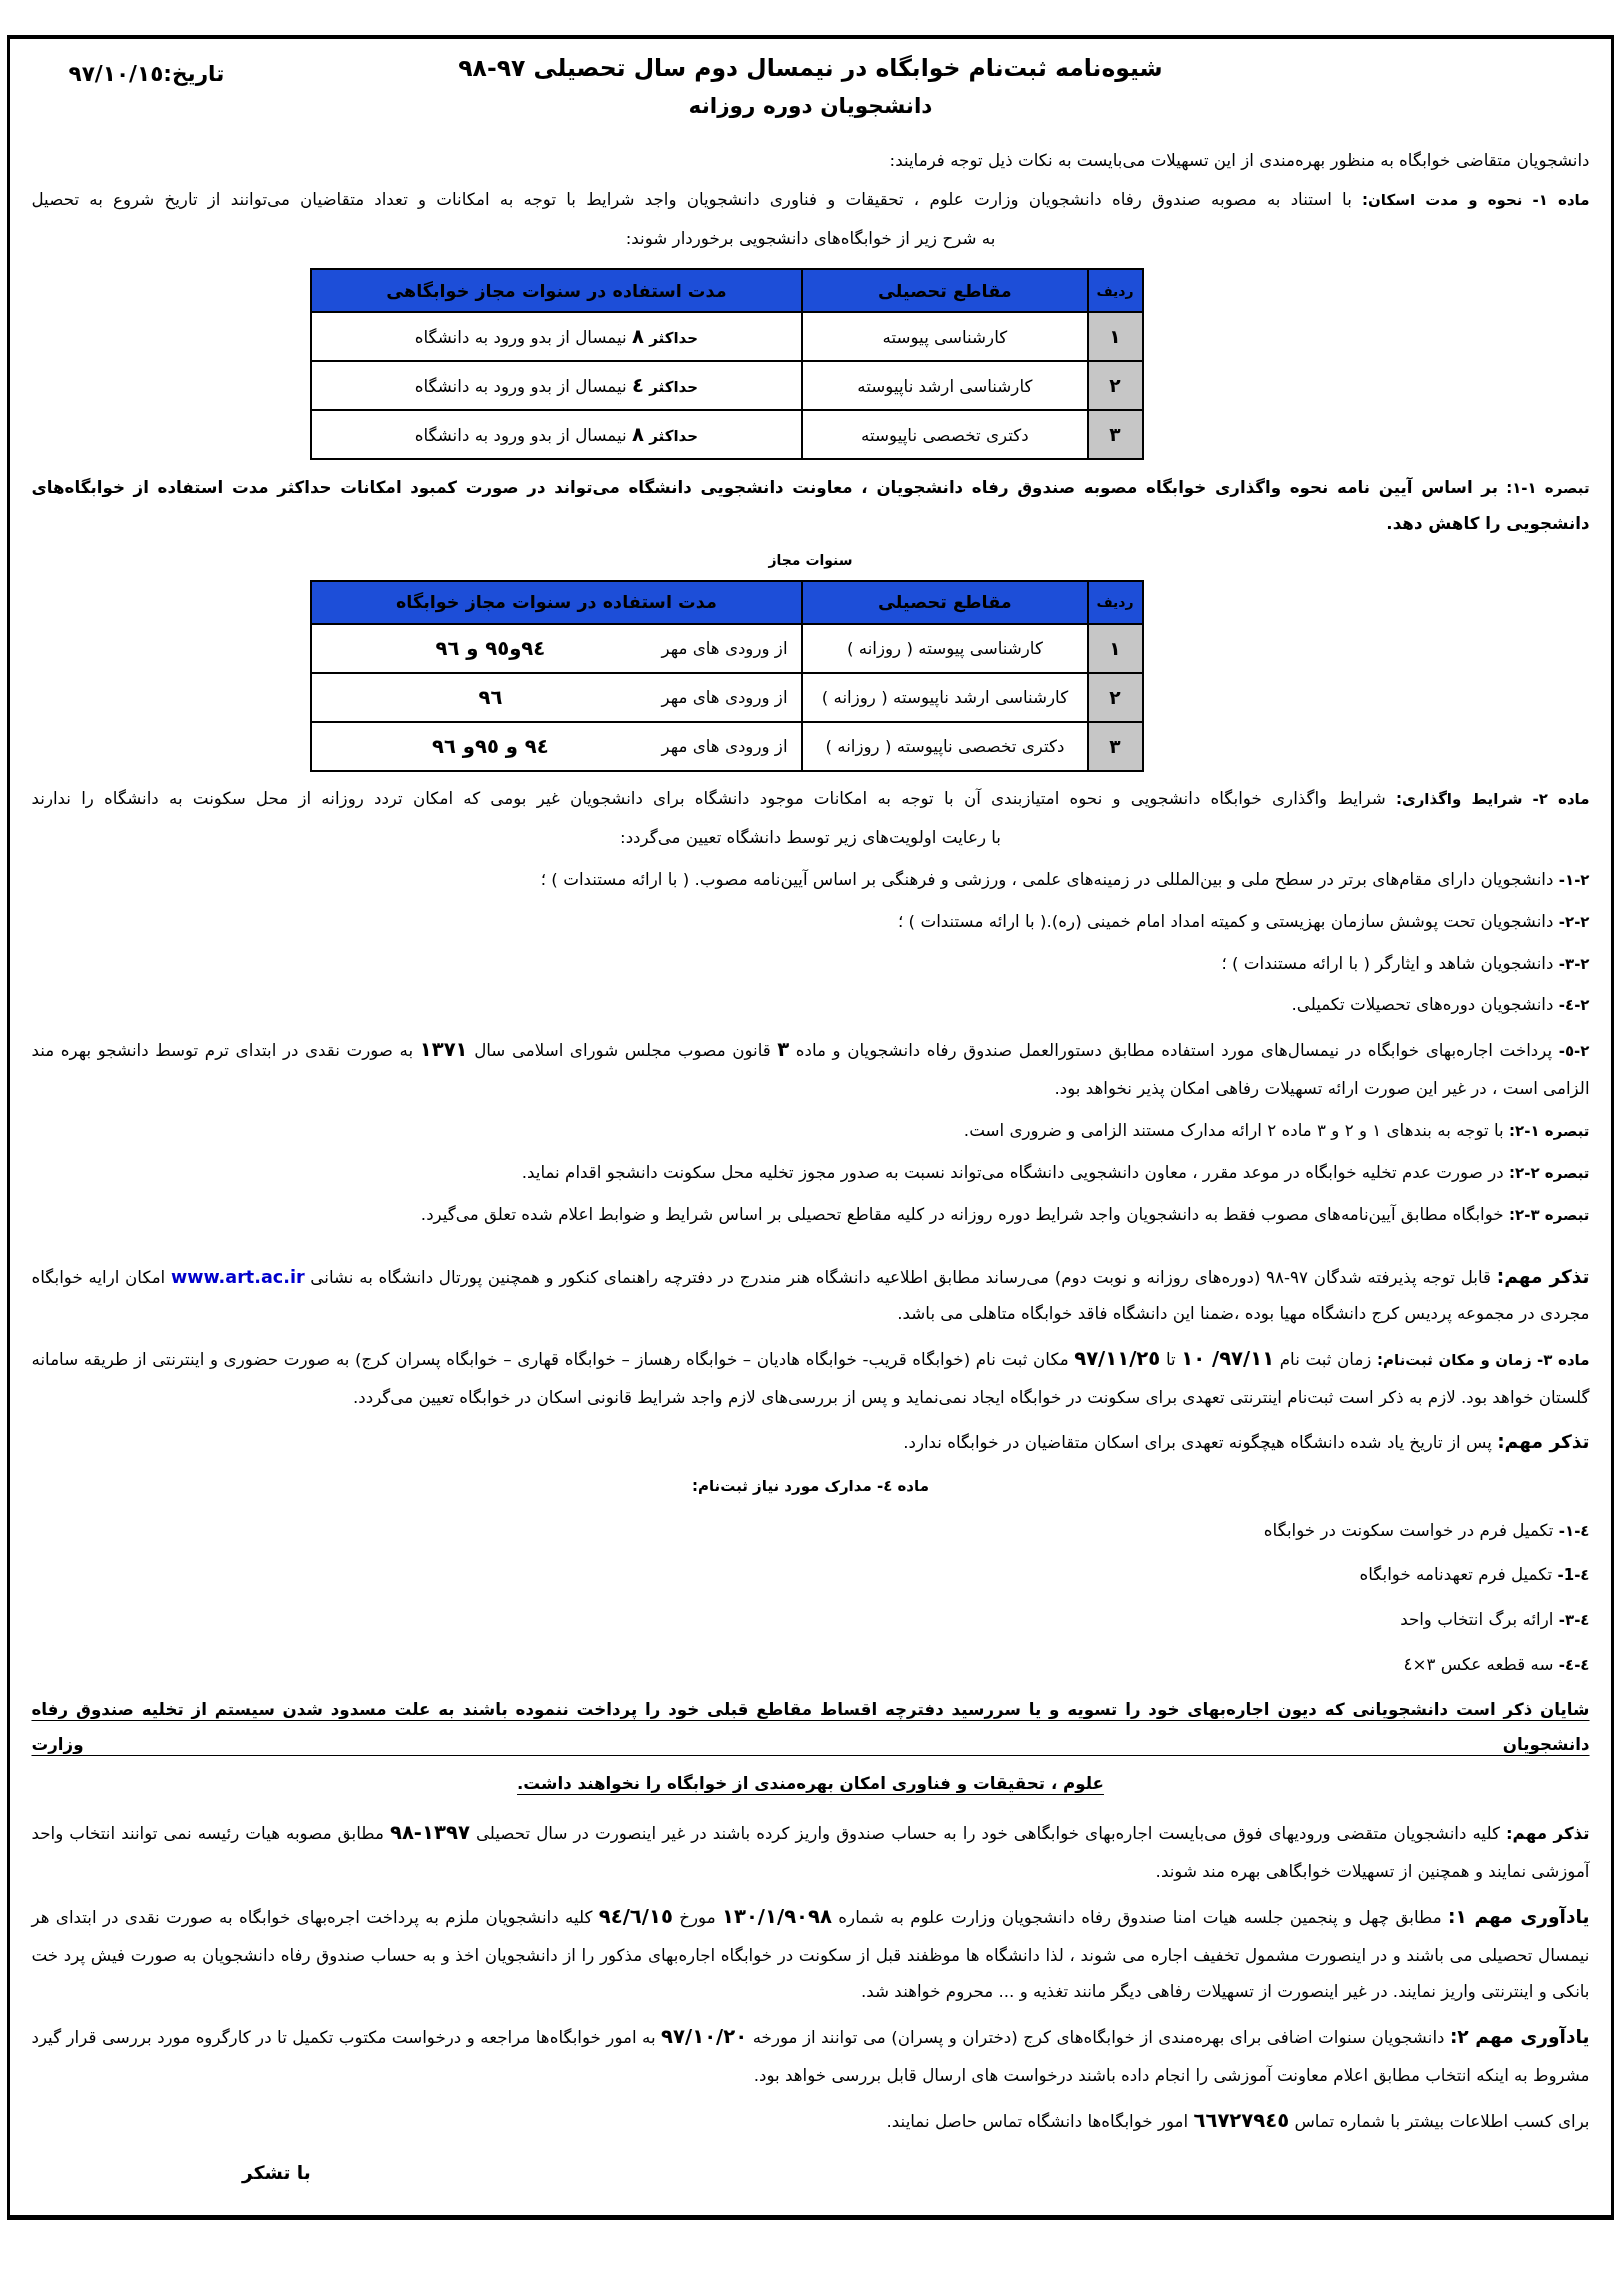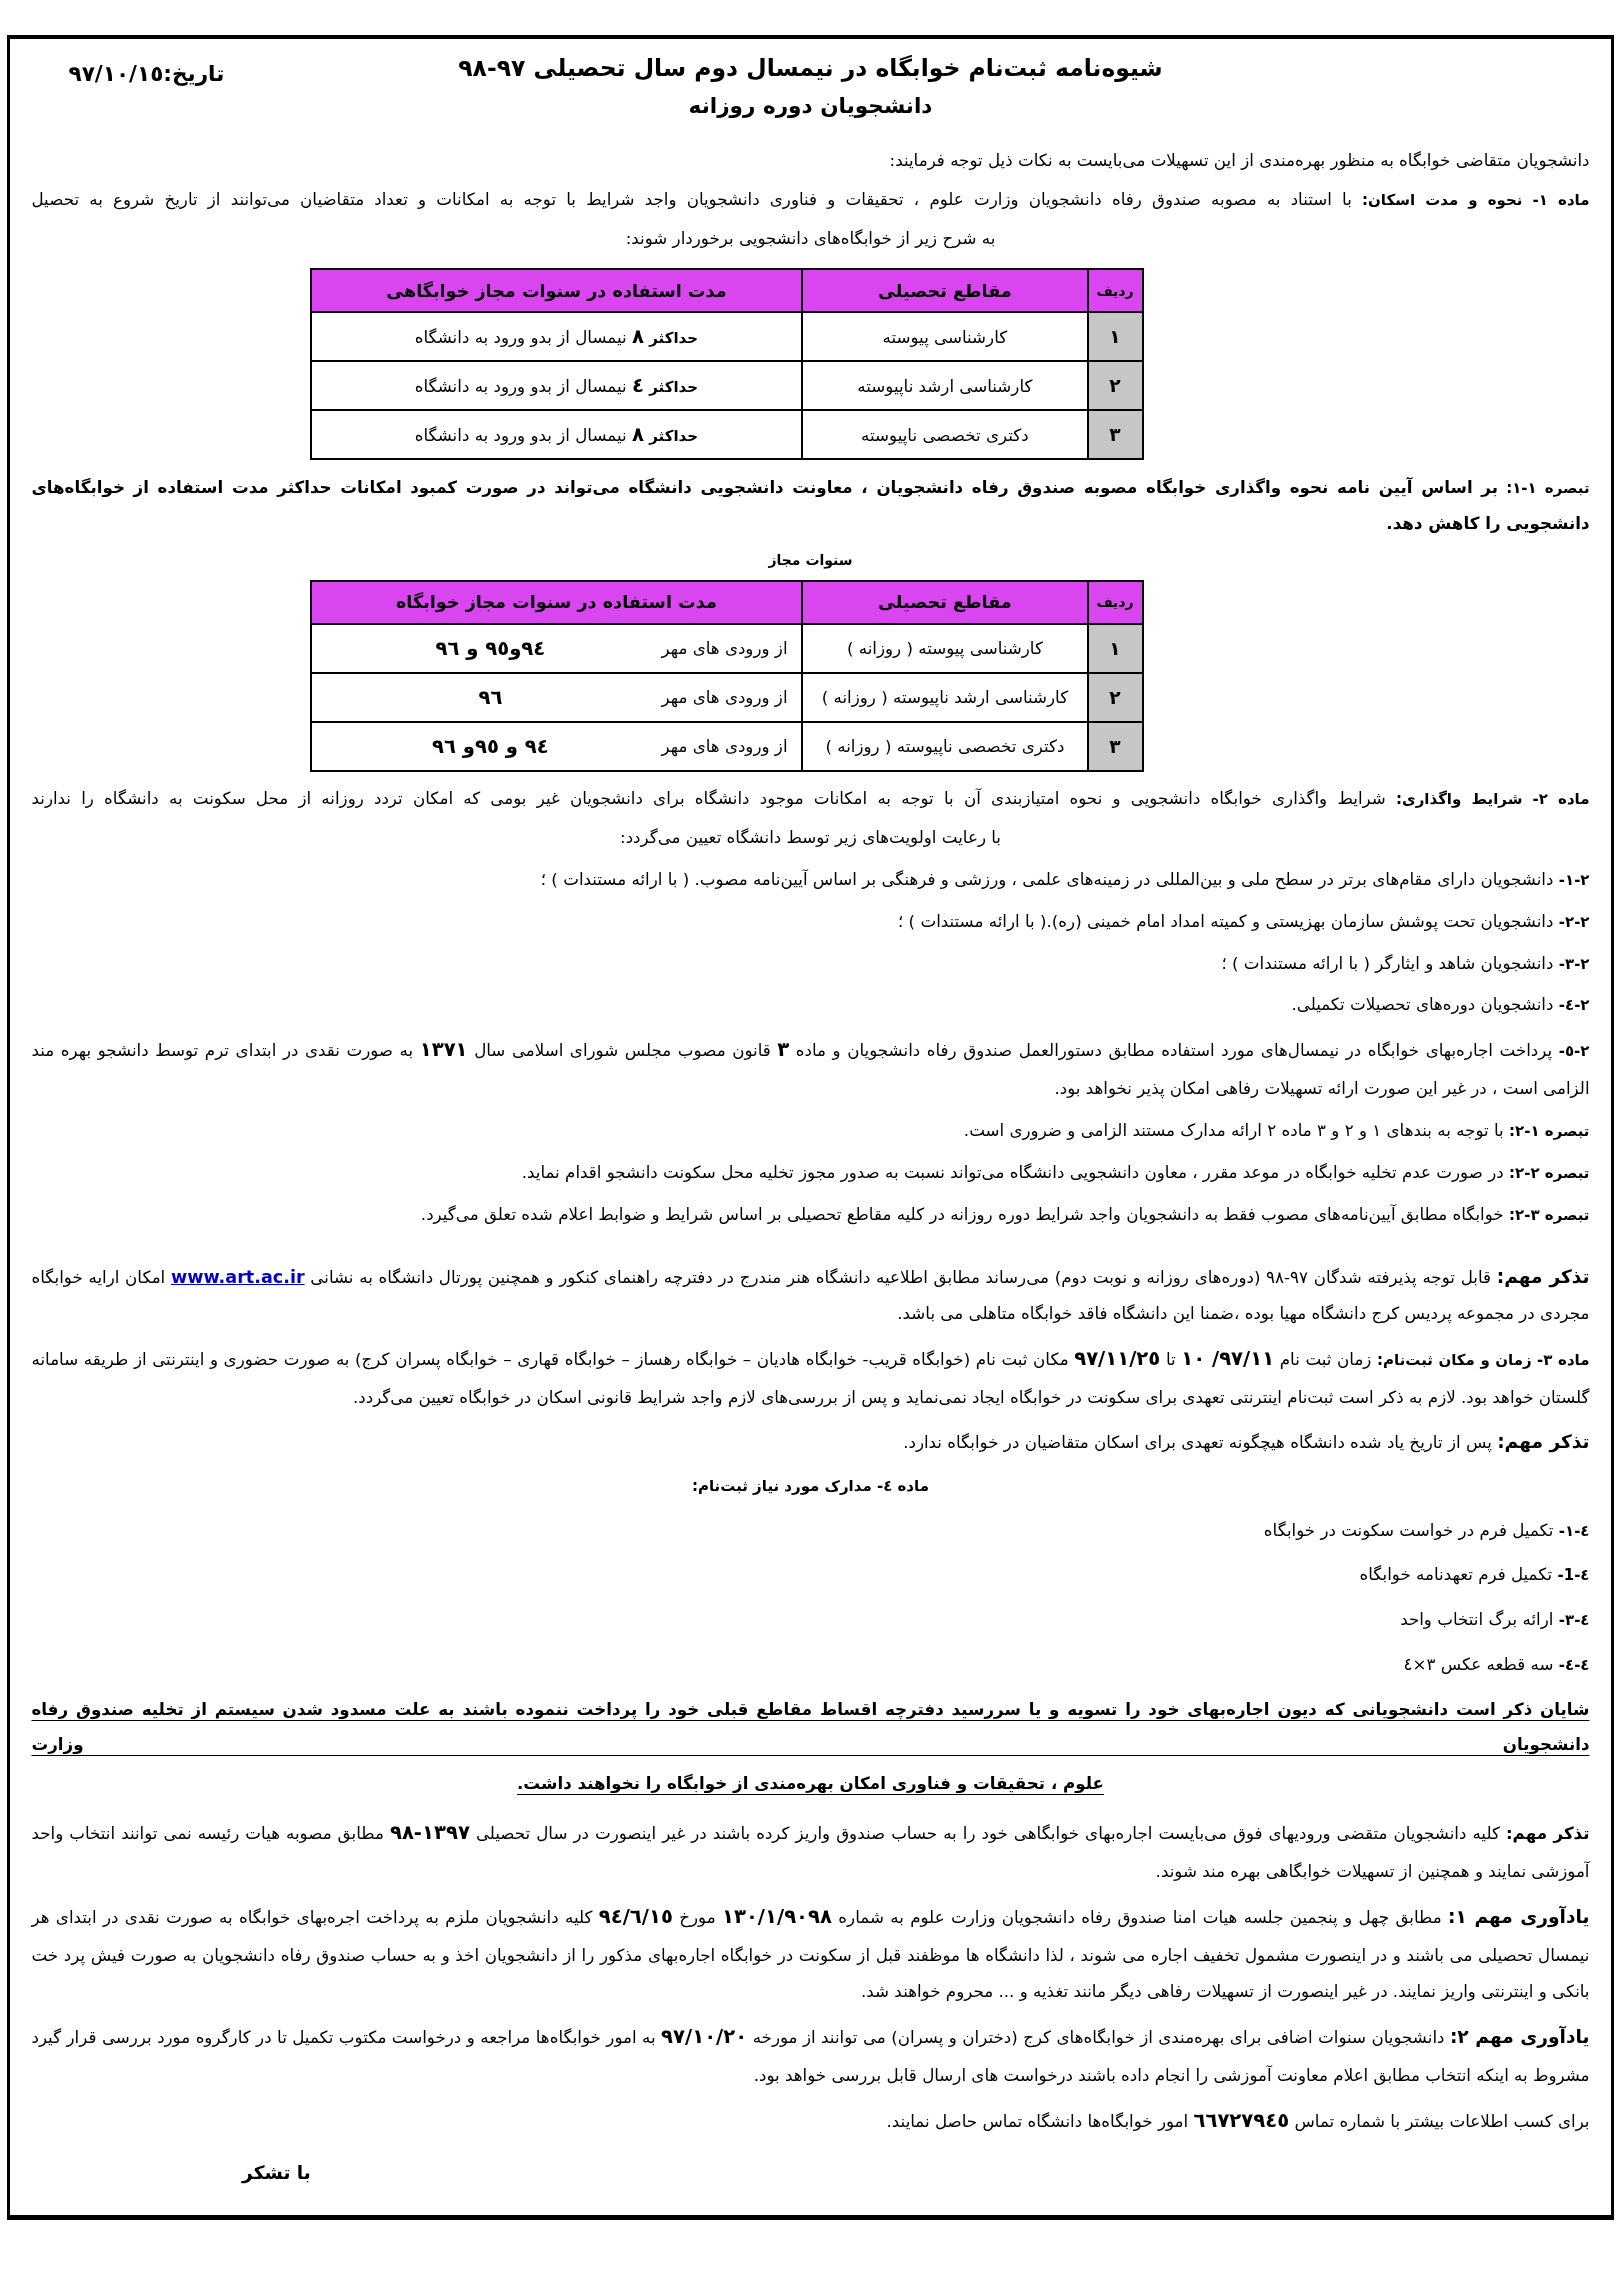--- a/index.html
+++ b/index.html
@@ -15,34 +15,34 @@
   .para.jfull{text-align-last:justify;}
   .center-line{font-size:16.7px;line-height:2.15;text-align:center;margin:0;}
   .intro{margin-top:25.5px;text-align:right;}
   .pfx{font-weight:bold;font-size:15px;}
   .pfx-lg{font-weight:bold;font-size:18.6px;}
   .bnum{font-weight:bold;font-size:19.6px;}
   .ltr{direction:ltr;unicode-bidi:isolate;display:inline-block;}
   table{border-collapse:collapse;width:834px;margin:11.8px 446px 9.8px auto;}
   th,td{border:2px solid #000;padding:0 7.8px;}
   table{border:2.9px solid #000;}
-  th{background:#d946ef;font-size:17.6px;font-weight:bold;height:41px;}
+  th{background:#1d4ed8;font-size:17.6px;font-weight:bold;height:41px;}
   th.rh{font-size:14px;font-weight:bold;}
   td{height:47px;font-size:16.7px;text-align:center;}
   td.rn{background:#c6c6c6;font-weight:bold;font-size:18.6px;}
   tr{border-bottom:2.9px solid #000;}
   .durcell span.reg{font-weight:normal;}
   .t2cell{display:flex;align-items:center;}
   .t2cell .entry{padding-right:5.9px;}
   .t2cell .years{flex:1;text-align:center;font-weight:bold;font-size:19.6px;}
   .sanavat{text-align:center;font-size:14px;font-weight:bold;margin:9.8px 0 0 0;}
   .subitem{font-size:16.7px;line-height:2.15;margin:5.9px 0;text-align:justify;}
   .a4item{font-size:16.7px;line-height:2.15;margin:8.8px 0;text-align:right;}
   .note{margin:5.9px 0;}
-  .link{color:#0000cc;font-weight:bold;text-decoration:underline;font-size:17.6px;cursor:pointer;margin-top:20px;}
+  .link{color:#0000cc;font-weight:bold;font-size:17.6px;cursor:pointer;margin-top:20px;}
   .und{font-weight:bold;text-decoration:underline;text-underline-offset:4.9px;}
   .sig{width:274px;margin:9.8px 108px 0 auto;margin-right:auto;margin-left:108px;
        text-align:center;font-size:18.6px;font-weight:bold;line-height:2.3;}
 </style>
 </head>
 <body>
 
 <div class="page">
   <div class="frame">
 

